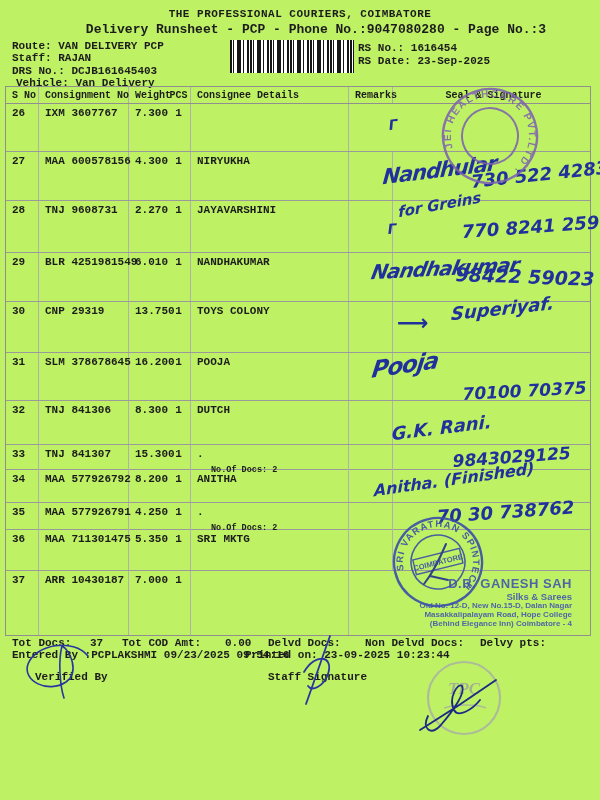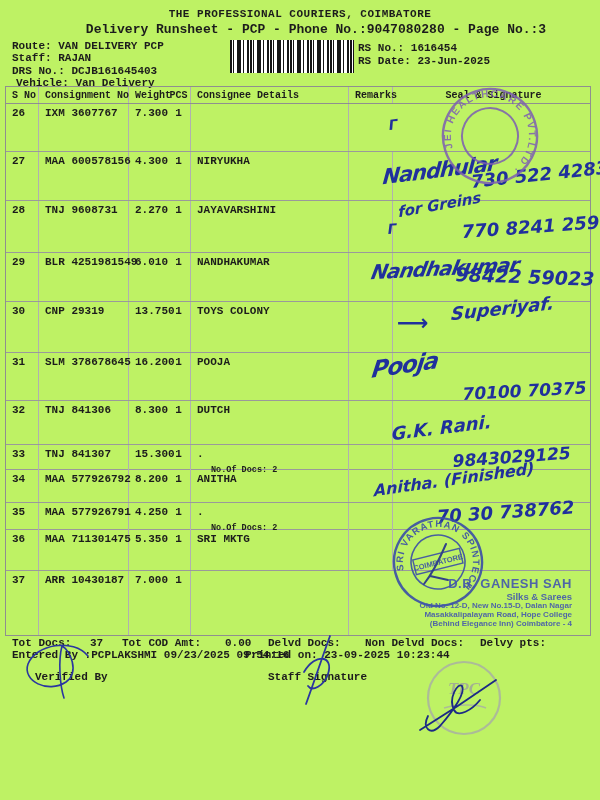--- a/index.html
+++ b/index.html
@@ -84,21 +84,21 @@
 <div class="page">
 
   <div class="title">THE PROFESSIONAL COURIERS, COIMBATORE</div>
   <div class="subtitle">Delivery Runsheet - PCP - Phone No.:9047080280 - Page No.:3</div>
   <div class="info" id="route">Route: VAN DELIVERY PCP</div>
   <div class="info" id="staff">Staff: RAJAN</div>
   <div class="info" id="drs">DRS No.: DCJB161645403</div>
   <div class="info" id="vehicle">Vehicle: Van Delivery</div>
   <div class="barcode"></div>
   <div class="info" id="rsno">RS No.: 1616454</div>
-  <div class="info" id="rsdate">RS Date: 23-Jun-2025</div>
+  <div class="info" id="rsdate">RS Date: 23-Sep-2025</div>
 
   <div class="tbl">
     <div class="trow thead">
       <div class="cell c-sno">S No</div>
       <div class="cell c-con">Consignment No</div>
       <div class="cell c-wt">Weight</div>
       <div class="cell c-pcs">PCS</div>
       <div class="cell c-cons">Consignee Details</div>
       <div class="cell c-rem">Remarks</div>
       <div class="cell th-seal">Seal &amp; Signature</div>

